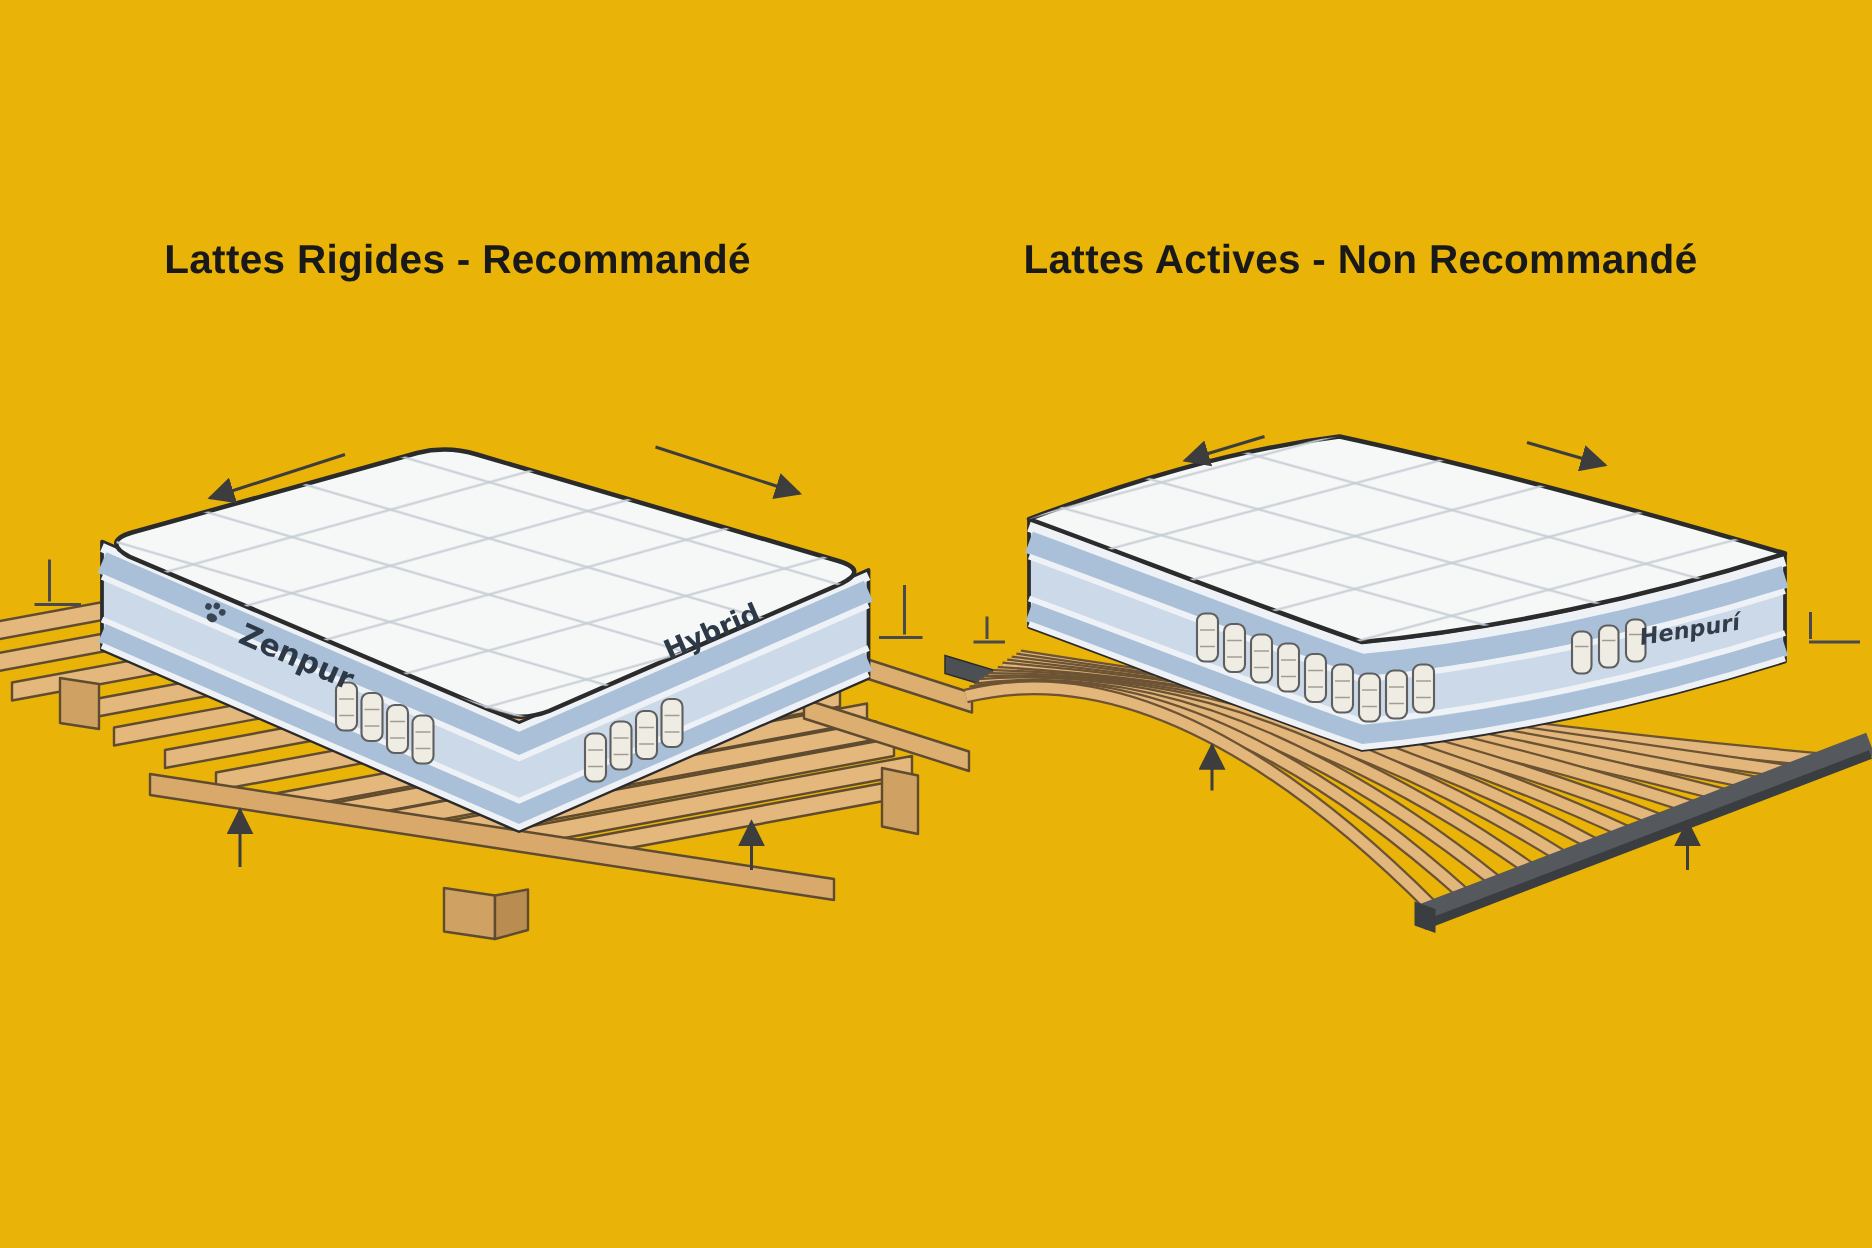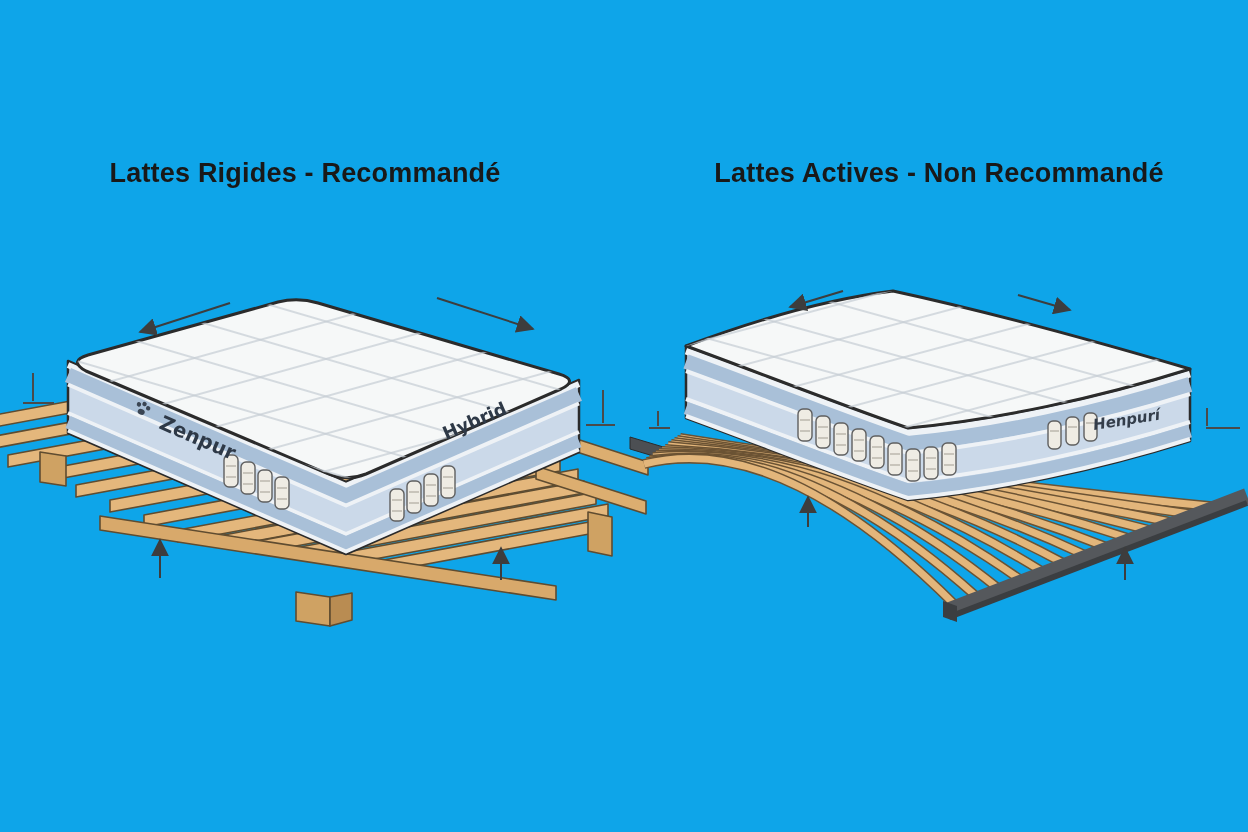--- a/index.html
+++ b/index.html
@@ -1,21 +1,21 @@
 <!DOCTYPE html>
 <html><head>
 <meta charset="utf-8">
 <style>
   html,body{margin:0;padding:0;}
   body{width:1248px;height:832px;overflow:hidden;font-family:"Liberation Sans",sans-serif;}
-  .stage{position:relative;width:1248px;height:832px;background:#0ea5e9;}
+  .stage{position:relative;width:1248px;height:832px;background:#eab308;}
   .panel-title{position:absolute;top:158px;font-size:27px;font-weight:700;color:#191919;
     text-align:center;letter-spacing:.2px;font-family:"Liberation Sans",sans-serif;}
   .panel-title.left{left:-20px;width:650px;}
-  .panel-title.right{left:630px;width:618px;}
+  .panel-title.right{left:598px;width:618px;}
   svg{position:absolute;left:0;top:0;}
   text{font-family:"DejaVu Sans",sans-serif;}
 </style>
 </head>
 <body>
 
 <div class="stage">
 
   <div class="panel-title left">Lattes Rigides - Recommandé</div>
   <div class="panel-title right">Lattes Actives - Non Recommandé</div>

